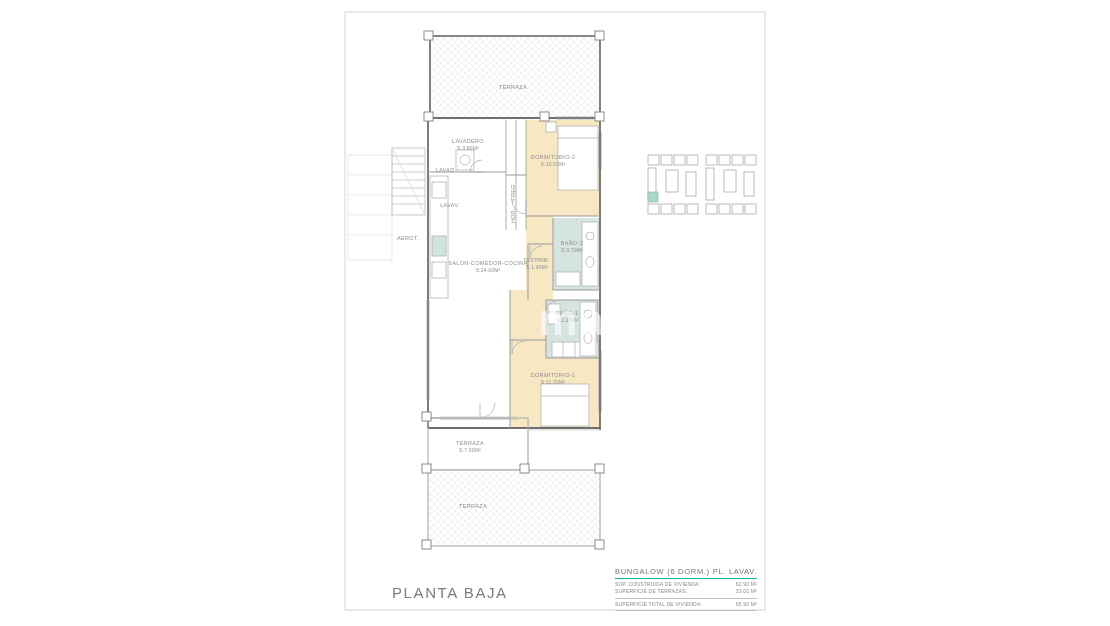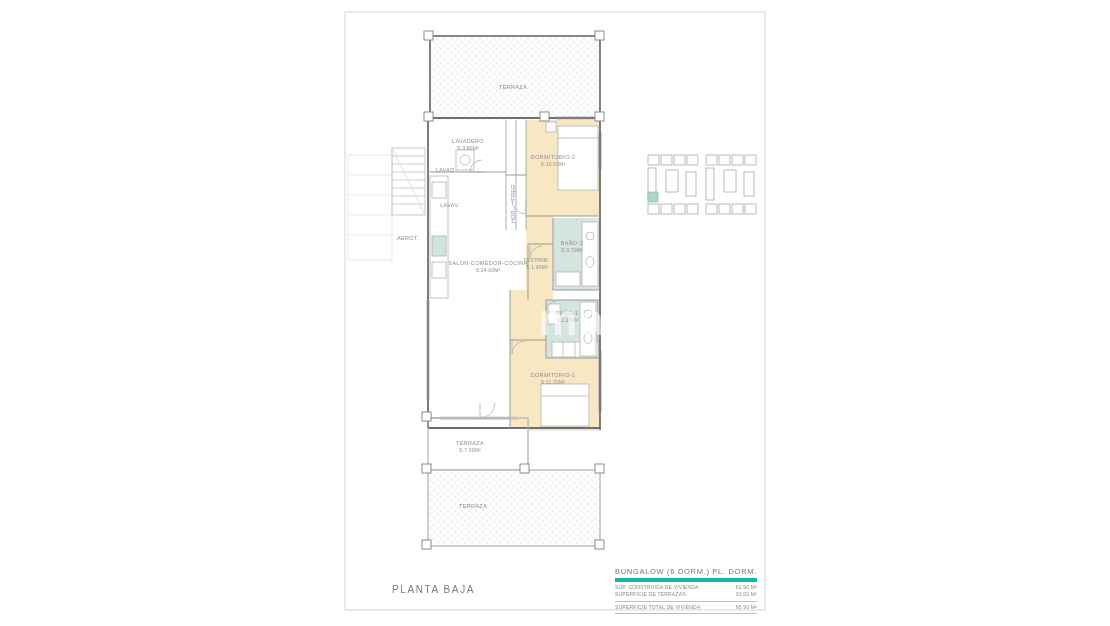--- a/index.html
+++ b/index.html
@@ -15,30 +15,30 @@
   }
   .lbl .area{display:block;font-size:5px;letter-spacing:.2px;}
   .lbl.vert{transform:translateX(-50%) rotate(-90deg);}
   #watermark{
     position:absolute;left:492px;top:296px;width:160px;height:52px;
     font-size:44px;font-weight:bold;color:rgba(255,255,255,0.62);
     letter-spacing:2px;line-height:48px;text-align:center;pointer-events:none;
     transform:none;
   }
   #plan-title{
-    position:absolute;left:392px;top:584px;font-size:10px;color:#7d7d7d;
+    position:absolute;left:392px;top:584px;font-size:15px;color:#7d7d7d;
     letter-spacing:1.6px;
   }
   #title-block{
     position:absolute;left:615px;top:567px;width:142px;color:#8a8a8a;
   }
   #title-block .tb-head{
     display:flex;justify-content:space-between;align-items:baseline;
     font-size:7.5px;color:#757575;letter-spacing:.7px;
-    padding-bottom:2px;border-bottom:4px solid #14b8a6;
+    padding-bottom:2px;border-bottom:1px solid #14b8a6;
   }
   #title-block .tb-row{
     display:flex;justify-content:space-between;
     font-size:5px;line-height:7px;letter-spacing:.2px;
   }
   #title-block .tb-rows{padding:2px 0;}
   #title-block .tb-total{
     border-top:1px solid #c2c2c2;border-bottom:1px solid #c2c2c2;
     padding:2px 0;margin-top:1px;
   }
@@ -262,21 +262,21 @@
   </div>
 
   <div id="watermark">ma</div>
 
   <div id="plan-title">PLANTA BAJA</div>
 
   <div id="title-block">
     <div class="tb-head">
       <span>BUNGALOW</span>
       <span>(6 DORM.)</span>
-      <span>PL. DORM.</span>
+      <span>PL. LAVAV.</span>
     </div>
     <div class="tb-rows">
       <div class="tb-row">
         <span>SUP. CONSTRUIDA DE VIVIENDA:</span>
         <span>62.90 M²</span>
       </div>
       <div class="tb-row">
         <span>SUPERFICIE DE TERRAZAS:</span>
         <span>33.00 M²</span>
       </div>

